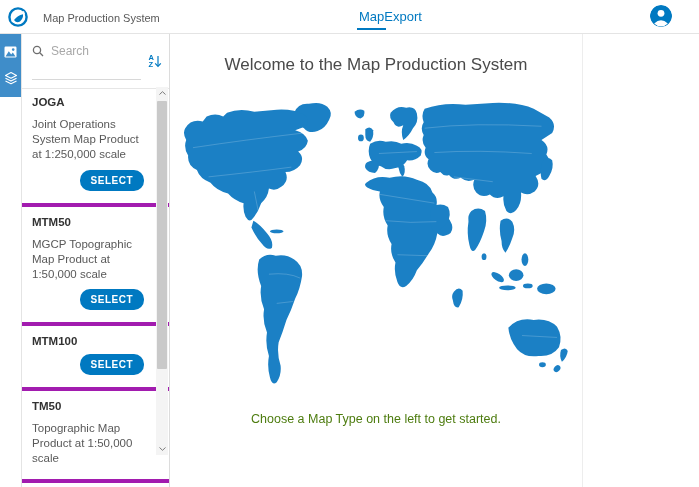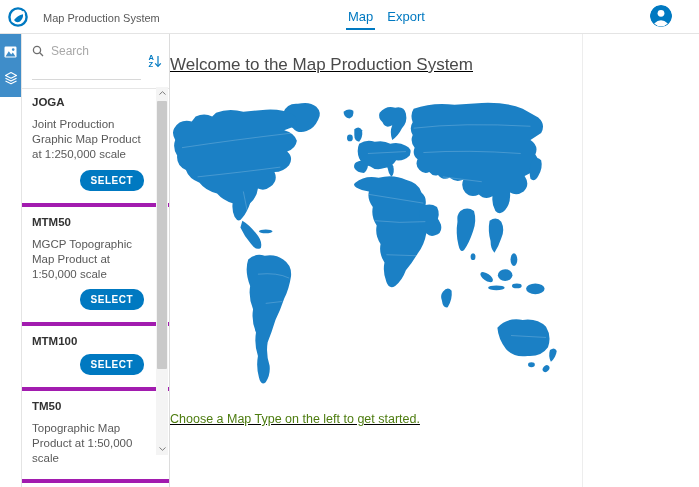--- a/index.html
+++ b/index.html
@@ -13,21 +13,21 @@
     --border:#e4e4e4;--text-dark:#4c4c4c;--text-mid:#595959;
   }
   
   .header{
     height:33px;border-bottom:1px solid var(--border);
     display:flex;align-items:center;position:relative;background:#fff;
   }
   .logo{margin:0 6px 0 8px;display:flex;align-items:center;}
   .app-title{font-size:15px;color:#4c4c4c;letter-spacing:.2px;}
   .app-subtitle{font-size:11px;color:#595959;margin-left:9px;padding-top:2px;}
-  .tabs{position:absolute;left:348px;top:0;height:33px;display:flex;gap:14px;align-items:center;}
+  .tabs{position:absolute;left:359px;top:0;height:33px;display:flex;align-items:center;}
   .tab{font-size:13px;color:var(--brand);cursor:pointer;position:relative;height:100%;
        display:flex;align-items:center;}
   .tab.active::after{
     content:"";position:absolute;left:-2px;right:-2px;bottom:3px;height:2px;background:var(--brand);
   }
   .avatar{position:absolute;right:27px;top:5px;width:22px;height:22px;border-radius:50%;
           overflow:hidden;cursor:pointer;}
   
   .shell{display:flex;height:453px;}
   .icon-strip{width:21px;border-right:1px solid var(--border);flex:none;background:#fff;}
@@ -56,21 +56,21 @@
               font-size:10px;font-weight:bold;letter-spacing:.5px;padding:5px 11px;cursor:pointer;
               font-family:"Liberation Sans","DejaVu Sans",sans-serif;}
   
   .scrollbar{position:absolute;top:53px;bottom:32px;right:1px;width:12px;background:#f4f4f4;}
   .sb-arrow{position:absolute;left:0;width:12px;height:12px;display:flex;align-items:center;
             justify-content:center;cursor:pointer;}
   .sb-arrow.up{top:0;} .sb-arrow.down{bottom:0;}
   .sb-thumb{position:absolute;left:1px;width:10px;top:14px;height:268px;background:#c9c9c9;
             border-radius:1px;cursor:pointer;}
   
-  .main{width:412px;flex:none;background:#fff;text-decoration:underline;}
+  .main{width:412px;flex:none;background:#fff;text-align:center;}
   .welcome{font-size:17px;color:#4a4a4a;margin-top:21px;}
   .map-wrap{margin-top:24px;}
   .instruction{font-size:12.5px;color:#4d7c0f;margin-top:17px;}
   .right-space{flex:1;border-left:1px solid #ededed;background:#fff;}
 </style>
 </head>
 <body>
 
 <div class="header">
   <span class="logo">
@@ -135,21 +135,21 @@
           <line x1="4" y1="1" x2="4" y2="11"></line>
           <path d="M1.2,8.4 L4,11.4 L6.8,8.4"></path>
         </svg>
       </div>
     </div>
     <div class="sb-sep"></div>
 
     <div class="list">
   <div class="item">
     <div class="item-name">JOGA</div>
-    <div class="item-desc">Joint Production Graphic Map Product at 1:250,000 scale</div>
+    <div class="item-desc">Joint Operations System Map Product at 1:250,000 scale</div>
     <div class="item-btnrow">
       <button class="select-btn">SELECT</button>
     </div>
   </div>
 
   <div class="item">
     <div class="item-name">MTM50</div>
     <div class="item-desc">MGCP Topographic Map Product at 1:50,000 scale</div>
     <div class="item-btnrow">
       <button class="select-btn">SELECT</button>

